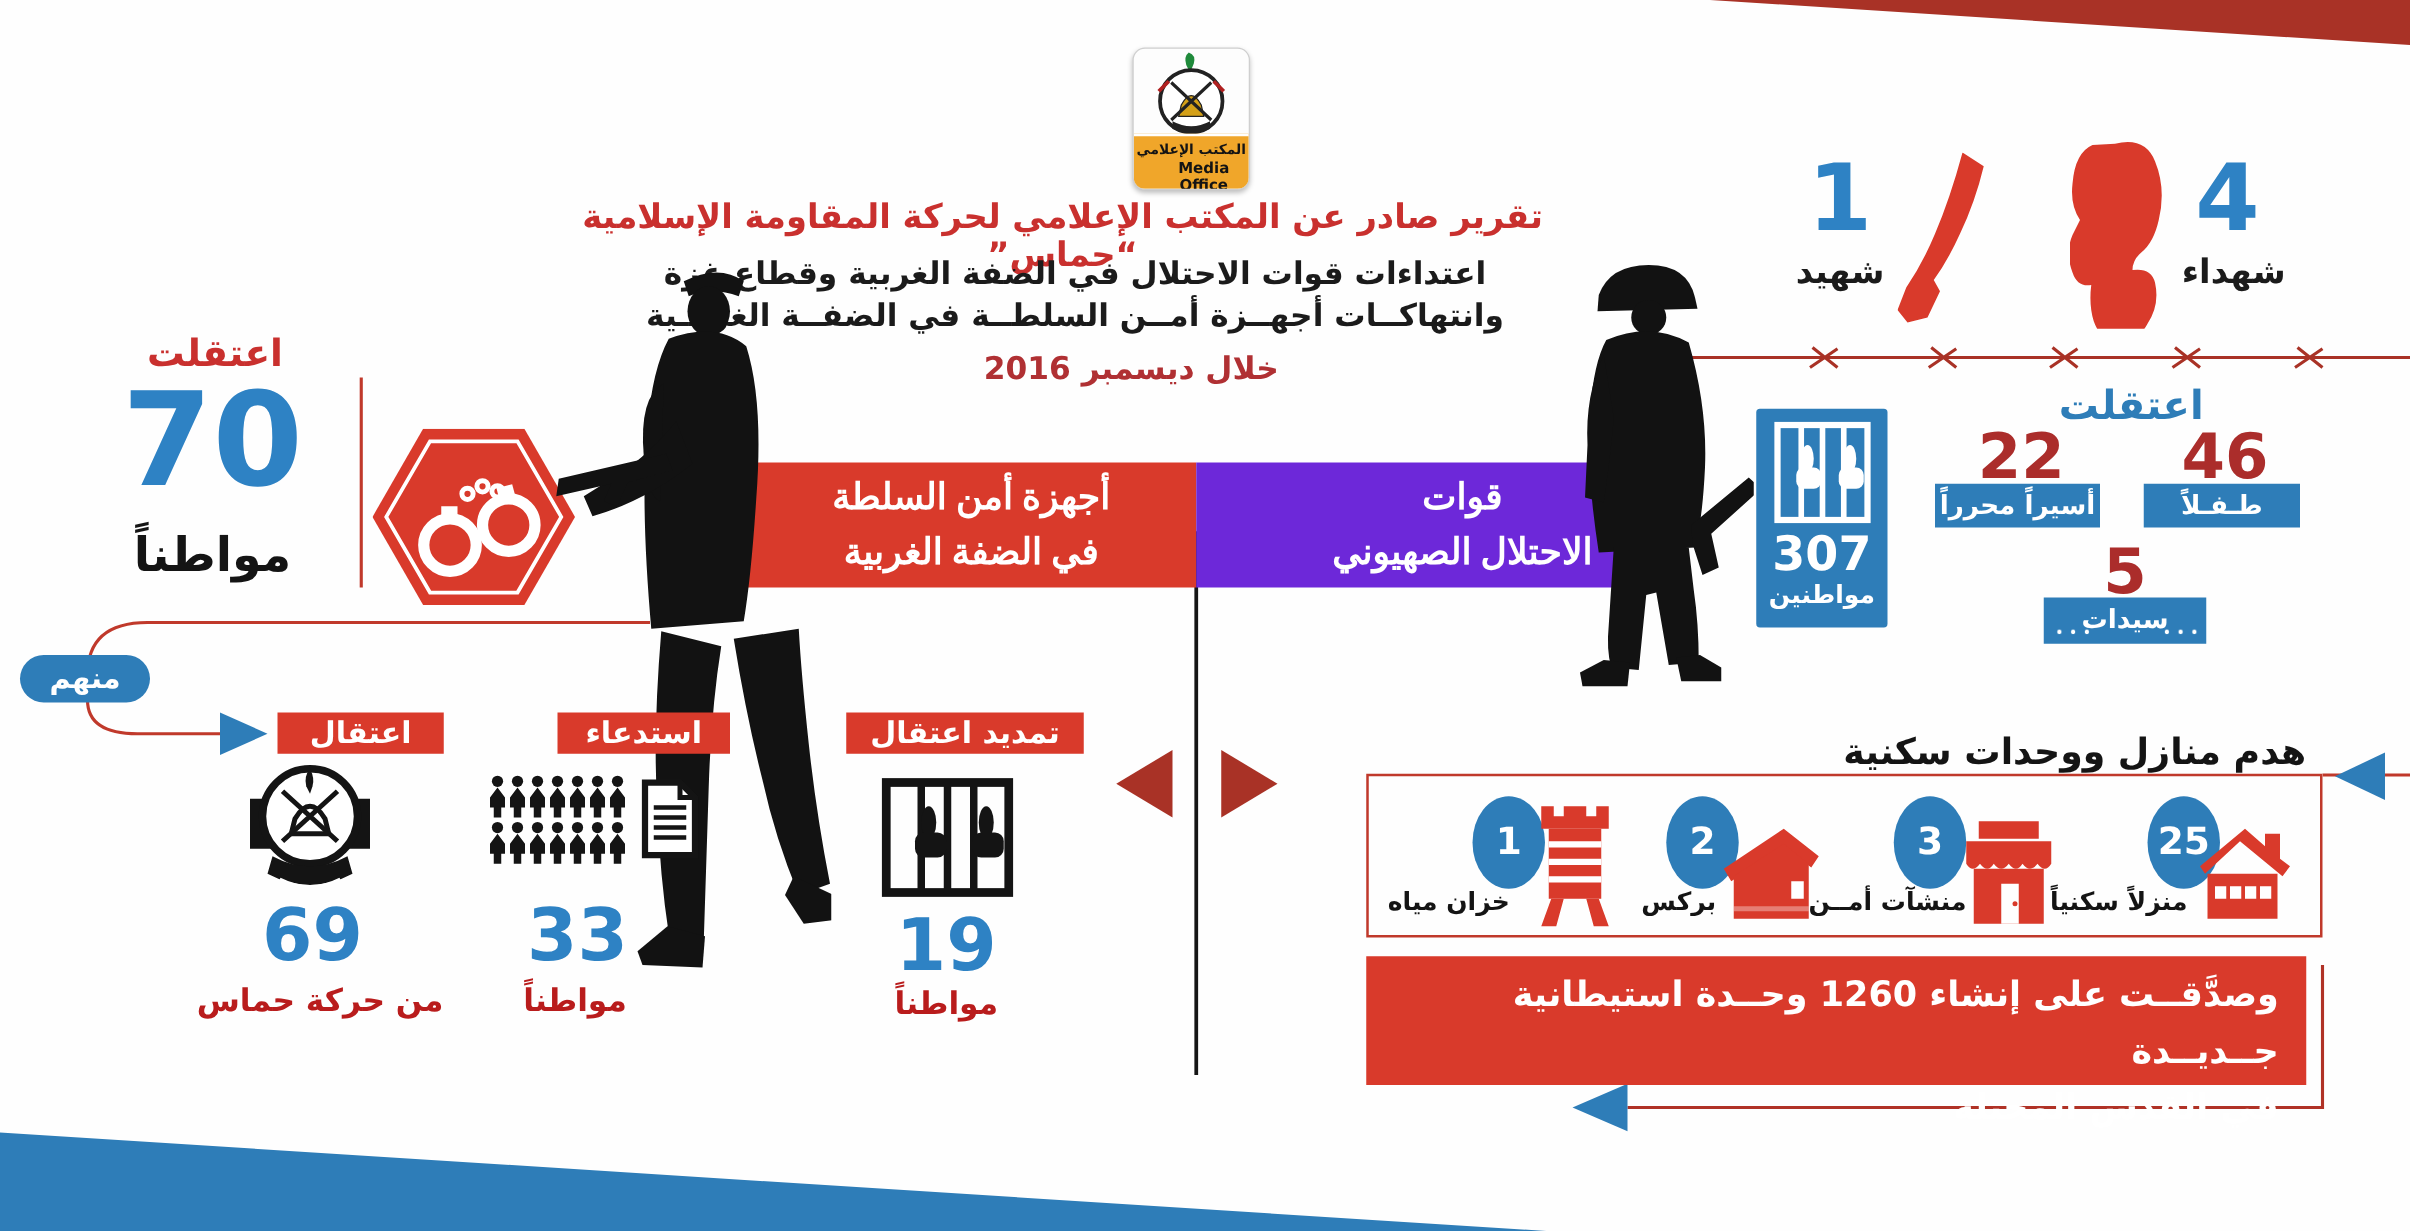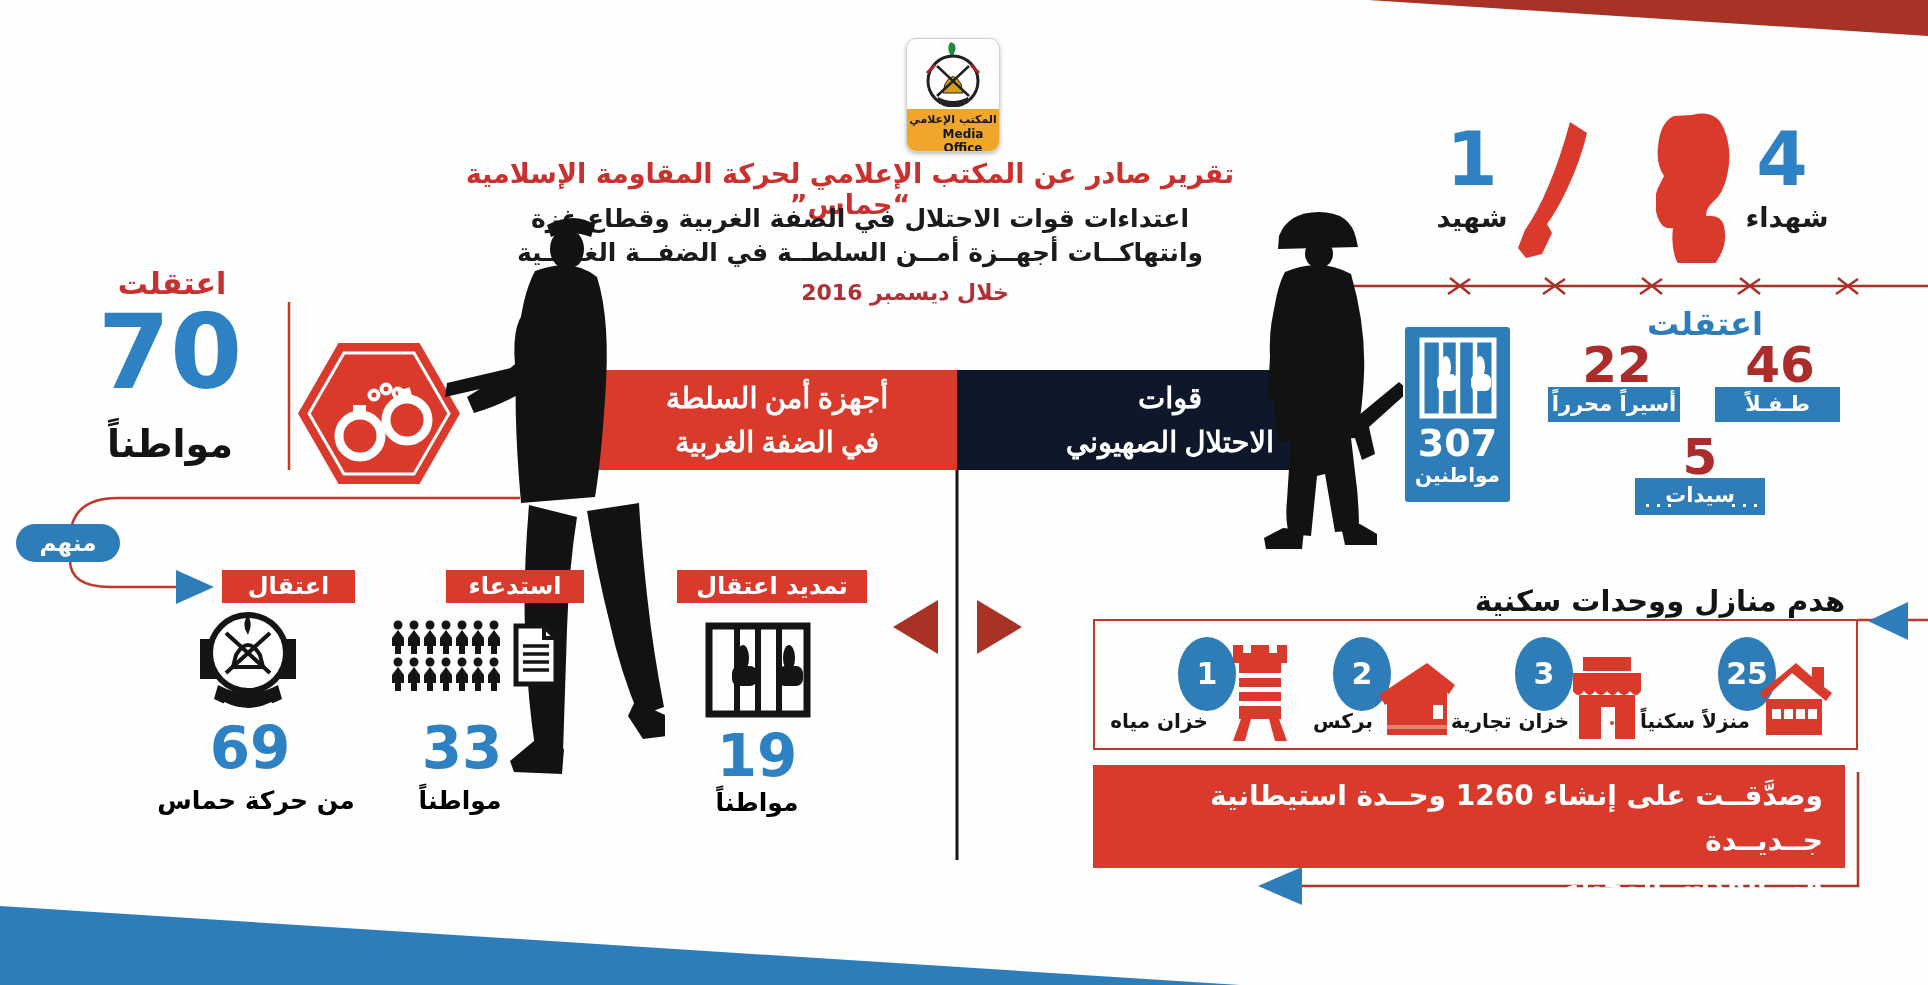--- a/index.html
+++ b/index.html
@@ -5,45 +5,45 @@
   html,body{margin:0;padding:0;background:#fff;}
   .stage{position:relative;width:1928px;height:985px;background:#fefefe;overflow:hidden;
          font-family:"DejaVu Sans","Liberation Sans",sans-serif;}
   .abs{position:absolute;}
   .ar{direction:rtl;unicode-bidi:plaintext;}
   .ctr{text-align:center;}
   .b{font-weight:bold;}
   
   .title1{font-size:27px;color:#c9302e;}
   .title2{font-size:25px;color:#1b1b1b;}
-  .period{font-size:22px;color:#b03033;}
+  .period{font-size:25px;color:#b03033;}
   
   .logo{width:92px;height:112px;background:#fdfdfd;border:1px solid #cfcfcf;border-radius:10px;
         box-shadow:0 2px 4px rgba(0,0,0,.25);overflow:hidden;}
   .logo-band{position:absolute;left:0;right:0;bottom:0;height:42px;background:#f0a62a;
              border-top:2px solid #fff;text-align:center;color:#141414;}
   .logo-band .l1{font-size:11px;font-weight:bold;line-height:14px;margin-top:4px;text-align:center;}
   .logo-band .l2{font-size:12px;font-weight:bold;line-height:14px;margin-left:20px;}
   
   .bignum{font-size:74px;line-height:74px;color:#2e82c4;font-weight:bold;}
   .mlabel{font-size:27px;color:#1b1b1b;font-weight:bold;}
   
   .red-label{font-size:30px;color:#c9302e;font-weight:bold;}
   .huge{font-size:104px;line-height:104px;color:#2e82c4;font-weight:bold;}
   .unit-black{font-size:38px;color:#141414;font-weight:bold;}
   .pill{background:#2e7db8;color:#fff;font-size:23px;font-weight:bold;text-align:center;
         border-radius:19px;line-height:38px;}
   
   .banner{color:#fff;font-weight:bold;font-size:29px;line-height:44px;text-align:center;font-family:Liberation Serif, serif;}
   .banner.red{background:#d93a2b;}
-  .banner.blue{background:#0f172a;}
+  .banner.blue{background:#6d28d9;}
   
   .colhead{background:#d93a2b;color:#fff;font-size:24px;font-weight:bold;text-align:center;line-height:33px;}
   .colnum{font-size:58px;line-height:60px;color:#2e82c4;font-weight:bold;text-align:center;}
-  .colunit{font-size:25px;color:#000000;font-weight:bold;text-align:center;}
+  .colunit{font-size:25px;color:#b91c1c;font-weight:bold;text-align:center;}
   
   .prisonbox{background:#2e7db8;border-radius:3px;color:#fff;text-align:center;}
   .p307{font-size:38px;font-weight:bold;line-height:40px;}
   .p307u{font-size:20px;font-weight:bold;line-height:24px;}
   
   .blue-label{font-size:32px;color:#2e7db8;font-weight:bold;}
   .rstat-num{font-size:50px;line-height:50px;color:#ab2d2b;font-weight:bold;text-align:center;}
   .rstat-box{background:#2e7db8;color:#fff;font-size:21px;font-weight:bold;text-align:center;line-height:35px;position:absolute;}
   .dots{position:absolute;height:5px;background-image:radial-gradient(circle,#fff 1.6px,rgba(255,255,255,0) 2px);
         background-size:11px 5px;background-repeat:repeat-x;}
@@ -295,21 +295,21 @@
     <div class="demo-label ar" style="left:540px;top:88px;width:120px;">منزلاً سكنياً</div>
 
     <div class="oval" style="left:420px;top:16px;width:58px;height:74px;line-height:74px;">3</div>
     <svg class="abs" style="left:474px;top:34px;" width="76" height="86" viewBox="0 0 76 86">
       <rect x="14" y="2" width="48" height="14" fill="#d93a2b"></rect>
       <path d="M4,18 h68 v18 q-5,8 -11,0 q-6,8 -12,0 q-5,8 -11,0 q-6,8 -12,0 q-5,8 -11,0 q-6,8 -11,0 z" fill="#d93a2b"></path>
       <rect x="10" y="40" width="56" height="44" fill="#d93a2b"></rect>
       <rect x="32" y="52" width="14" height="32" fill="#fff"></rect>
       <circle cx="43" cy="68" r="2" fill="#d93a2b"></circle>
     </svg>
-    <div class="demo-label ar" style="left:350px;top:88px;width:130px;">خزان تجارية</div>
+    <div class="demo-label ar" style="left:350px;top:88px;width:130px;">منشآت أمــن</div>
 
     <div class="oval" style="left:238px;top:16px;width:58px;height:74px;line-height:74px;">2</div>
     <svg class="abs" style="left:282px;top:40px;" width="80" height="76" viewBox="0 0 80 76">
       <path d="M2,34 L50,2 L78,24 l-6,9 -22,-17 -42,28 z" fill="#d93a2b"></path>
       <path d="M10,40 L50,14 L70,30 V74 H10 z" fill="#d93a2b"></path>
       <rect x="56" y="44" width="10" height="14" fill="#fff"></rect>
       <path d="M10,64 h60 v4 h-60 z" fill="#fff" opacity="0.35"></path>
     </svg>
     <div class="demo-label ar" style="left:188px;top:88px;width:120px;">بركس</div>
 

